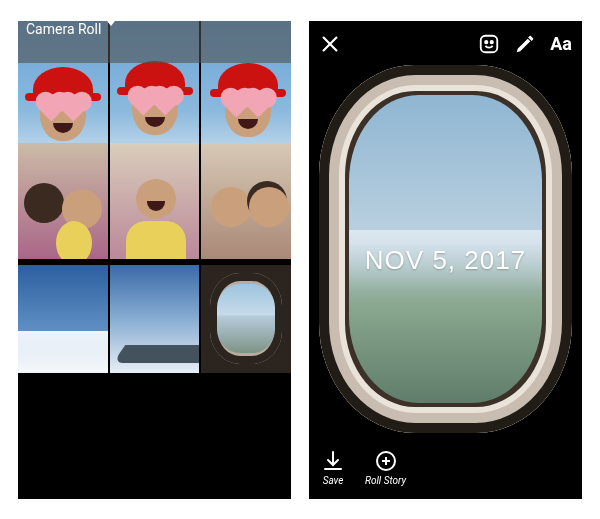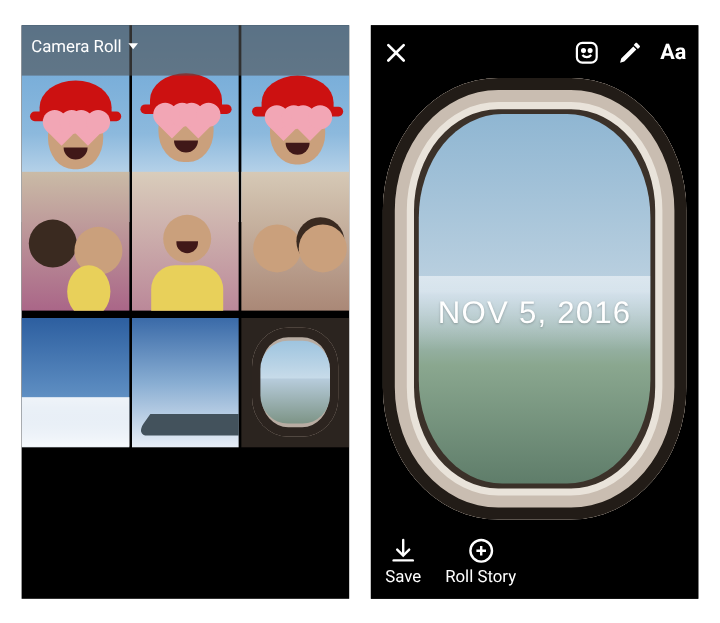--- a/index.html
+++ b/index.html
@@ -24,21 +24,21 @@
     position: relative;
     overflow: hidden;
     flex: 1 1 0;
     height: 478px;
     color: #fff;
   }
   
   .roll-header {
     height: 42px;
     display: flex;
-    align-items: center;
+    align-items: flex-start;
     padding: 0 8px 6px 8px;
     font-size: 14px;
     background: rgba(80,80,80,0.6);
     position: absolute;
     top: 0; left: 0; right: 0;
     z-index: 2;
     box-sizing: border-box;
   }
   .roll-header .chev {
     margin-left: 6px;
@@ -141,21 +141,21 @@
     font-family: -apple-system, "Helvetica Neue", Arial, sans-serif;
     z-index:2;
   }
   .editor-bottom {
     position:absolute; bottom:0; left:0; right:0; height:62px;
     display:flex; align-items:center; justify-content:space-between;
     padding:0 12px;
     z-index:3;
   }
   .bot-left { display:flex; gap:20px; }
-  .bot-btn { display:flex; flex-direction:column; align-items:center; gap:2px; font-size:14px; color:#fff;}
+  .bot-btn { display:flex; flex-direction:column; align-items:center; gap:2px; font-size:10px; color:#fff;font-style:italic;}
   .bot-btn .icon{width:24px;height:24px;}
   .next-btn {
     background:#fff; color:#000; border-radius:18px;
     height:32px; padding:0 14px 0 16px;
     display:flex; align-items:center; gap:4px;
     font-size:14px; font-weight:600;
   }
   .next-btn .chev-r{
     width:0;height:0;border-top:5px solid transparent;border-bottom:5px solid transparent;border-left:6px solid #000;
   }
@@ -244,21 +244,21 @@
 
   <div class="phone">
     <div class="story-image">
       <div class="big-window">
         <div class="big-glass">
           <div class="haze"></div>
         </div>
       </div>
     </div>
 
-    <div class="date-stamp">NOV 5, 2016</div>
+    <div class="date-stamp">NOV 5, 2017</div>
 
     <div class="editor-top">
       <span class="icon">
         <svg viewBox="0 0 24 24" fill="none" stroke="#fff" stroke-width="2.4" stroke-linecap="round">
           <line x1="5" y1="5" x2="19" y2="19"></line>
             <line x1="19" y1="5" x2="5" y2="19"></line>
         </svg>
       </span>
       <div class="right-icons">
         <span class="icon">

